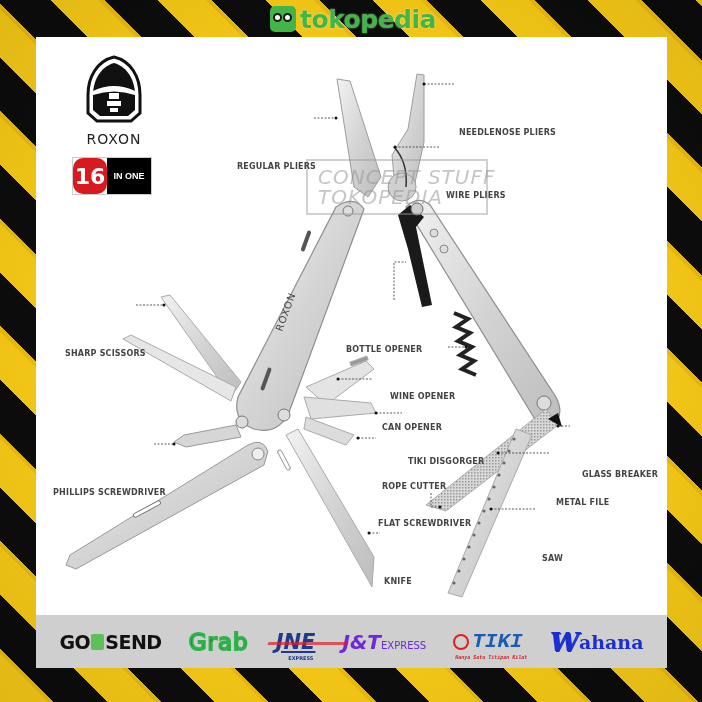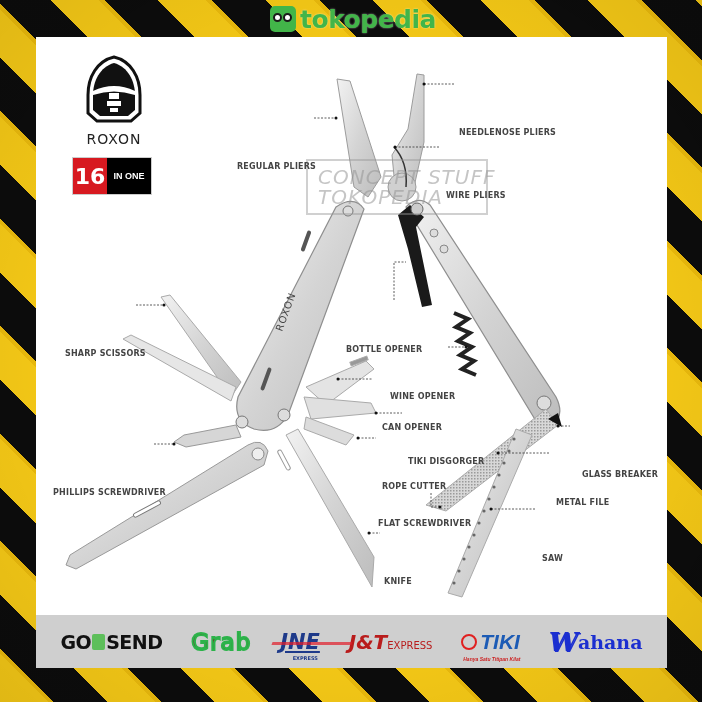--- a/index.html
+++ b/index.html
@@ -13,39 +13,39 @@
   .topbar-logo { position:absolute; left:270px; top:4px; height:30px; display:flex; align-items:center; gap:4px; z-index:5; }
   .owl { width:26px; height:26px; background:#42b549; border-radius:5px; position:relative; }
   .owl::before, .owl::after { content:""; position:absolute; top:7px; width:9px; height:9px; border-radius:50%; background:#fff; border:2px solid #1a1a1a; box-sizing:border-box; }
   .owl::before { left:3px; } .owl::after { left:13px; }
   .toko-text { font-family:"DejaVu Sans", sans-serif; font-weight:bold; font-size:25px; color:#42b549; letter-spacing:-0.5px; text-shadow:0 0 2px rgba(255,255,255,0.6); }
 
   .brand { position:absolute; left:33px; top:18px; width:90px; text-align:center; }
   .hood { width:62px; height:70px; margin:0 auto; }
   .brand-name { font-family:"DejaVu Sans", sans-serif; font-size:14px; letter-spacing:1px; color:#222; margin-top:2px; }
   .badge { position:absolute; left:36px; top:120px; width:78px; height:36px; display:flex; border:1px solid #ccc; }
-  .badge-num { width:34px; background:#d71920; color:#fff; font-weight:bold; font-size:22px; font-family:"DejaVu Sans", sans-serif; display:flex; align-items:center; justify-content:center; }
+  .badge-num { width:34px; background:#d71920; color:#fff; font-weight:bold; font-size:22px; font-family:"DejaVu Sans", sans-serif; display:flex; align-items:center; justify-content:center;border-radius:10px; }
   .badge-txt { flex:1; background:#000000; color:#fff; font-size:9px; font-weight:bold; display:flex; align-items:center; justify-content:center; }
 
   .tool { position:absolute; left:0; top:0; }
   .label { position:absolute; font-size:8px; font-weight:bold; color:#444; white-space:nowrap; letter-spacing:0.2px; font-family:"DejaVu Sans", sans-serif;margin-top:48px; }
   .watermark { position:absolute; left:270px; top:122px; width:178px; height:52px; border:2px solid rgba(150,150,150,0.45); }
   .wm-line { position:absolute; left:10px; width:100%; text-align:left; font-style:italic; color:rgba(150,150,150,0.55); font-size:20px; font-family:"DejaVu Sans", sans-serif; letter-spacing:1px; }
 
   .couriers { position:absolute; left:0; top:578px; width:631px; height:53px; background:#cfcfcf; display:flex; align-items:center; justify-content:space-around; padding:4px 10px; box-sizing:border-box; }
   .c { font-weight:bold; white-space:nowrap; }
   .gosend { font-family:"DejaVu Sans", sans-serif; font-size:19px; color:#111; display:flex; align-items:center; letter-spacing:-0.5px; }
   .gosend .sq { display:inline-block; width:13px; height:16px; background:#5dbf5a; margin:0 1px; border-radius:2px; }
   .grab { font-family:"DejaVu Sans", sans-serif; font-size:23px; color:#7f1d1d; -webkit-text-stroke:2px #2cb34a; letter-spacing:1px; font-weight:normal; }
   .jne { position:relative; font-family:"DejaVu Sans", sans-serif; font-style:italic; font-size:21px; color:#1e3a8a;text-decoration:underline; }
   .jne small { position:absolute; right:2px; bottom:-7px; font-size:5px; color:#1e3a8a; font-style:normal; }
   .jne .stripe { position:absolute; left:-8px; top:12px; width:80px; height:3px; background:#e11d2a; transform:skewX(-20deg); opacity:0.7; }
-  .jt { font-family:"DejaVu Sans", sans-serif; font-size:20px; color:#b91c1c; font-style:italic; }
+  .jt { font-family:"DejaVu Sans", sans-serif; font-size:20px; color:#6d28d9; font-style:italic; }
   .jt small { font-size:10px; font-weight:normal; font-style:normal; }
-  .tiki { position:relative; font-family:Liberation Sans, sans-serif; font-size:21px; color:#1c5bb5; font-style:italic; font-weight:bold; display:flex; align-items:center; gap:3px; }
+  .tiki { position:relative; font-family:Liberation Mono, monospace; font-size:21px; color:#1c5bb5; font-style:italic; font-weight:bold; display:flex; align-items:center; gap:3px; }
   .tiki .ring { width:16px; height:16px; border:2px solid #e02020; border-radius:50%; box-sizing:border-box; }
   .tiki small { position:absolute; left:2px; bottom:-8px; font-size:5px; color:#c22; font-style:italic; white-space:nowrap; }
   .wahana { font-family:"DejaVu Serif", serif; font-size:19px; color:#1b2fd0; display:flex; align-items:center; }
   .wahana .w { font-size:26px; font-style:italic; text-shadow:1px 1px 0 #1b2fd0; }
 </style>
 </head>
 <body>
 
 <div class="frame"></div>
 

